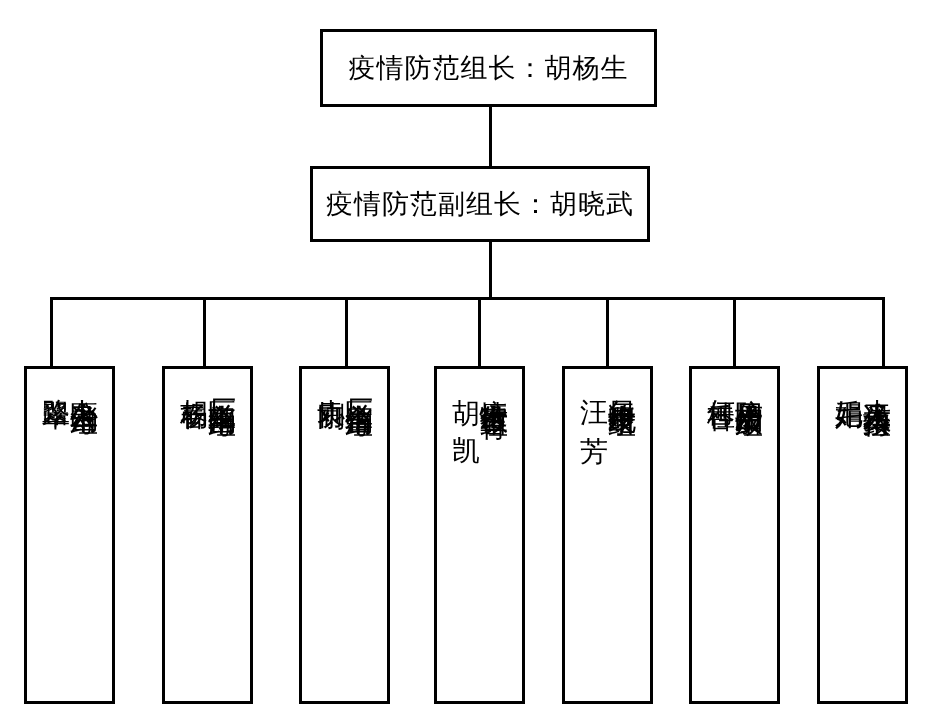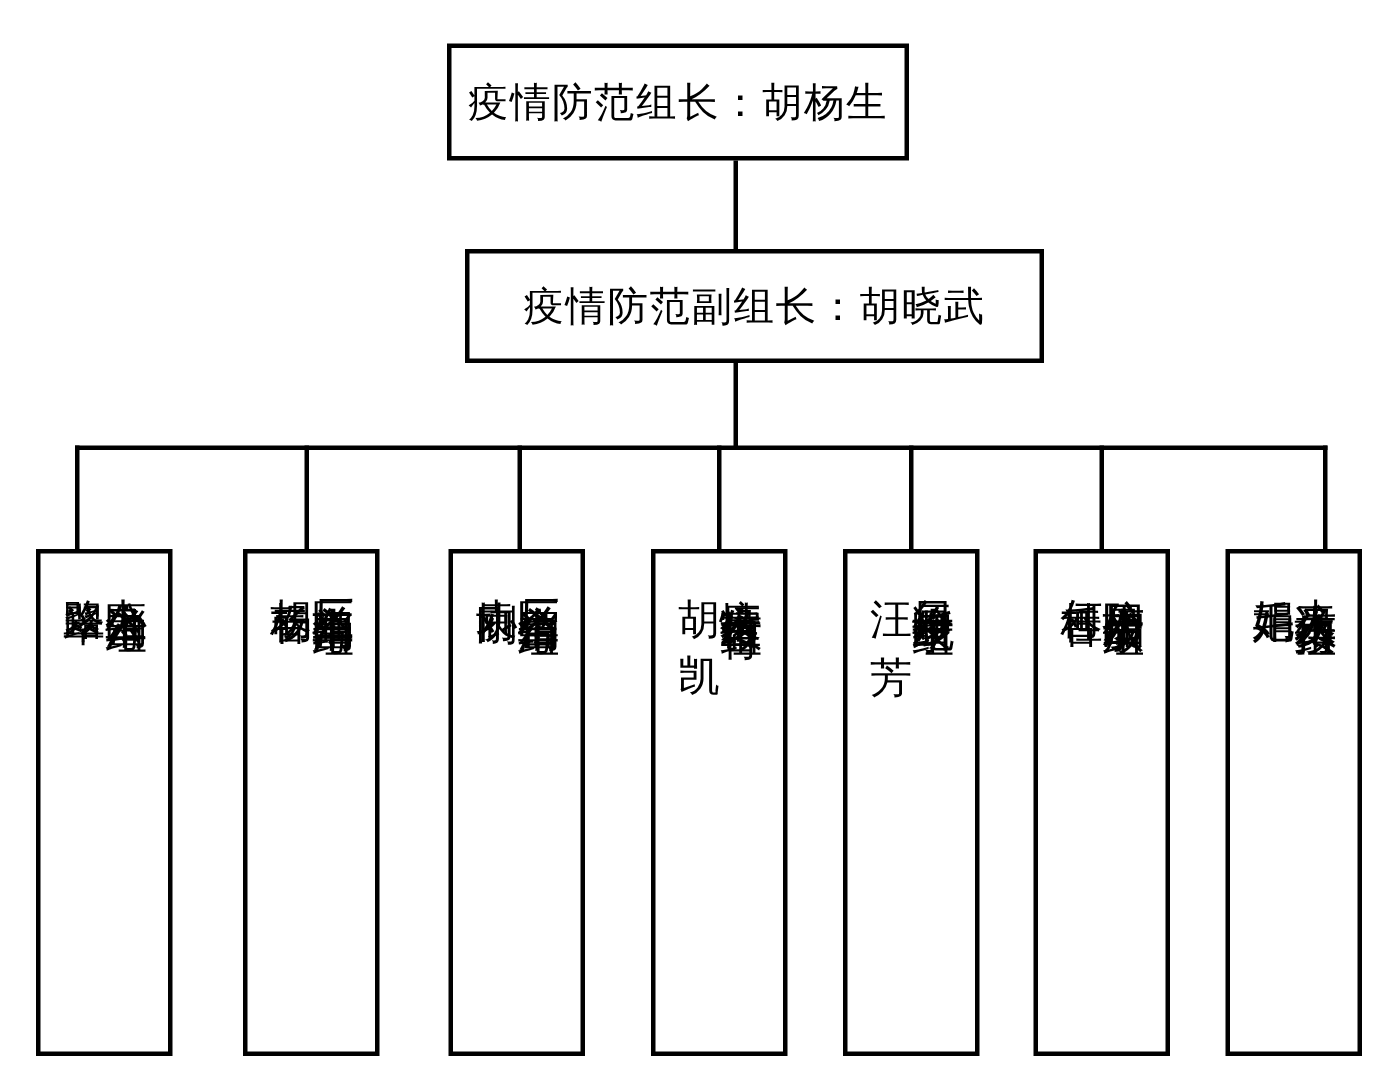--- a/index.html
+++ b/index.html
@@ -32,30 +32,30 @@
 
   
   .node-box.horizontal {
     font-family: "DejaVu Serif", "Liberation Serif", serif;
     font-size: 27px;
     letter-spacing: 1px;
     white-space: nowrap;
   }
 
   #node-leader {
-    left: 298px;
+    left: 320px;
     top: 29px;
-    width: 308px;
+    width: 337px;
     height: 78px;
     justify-content: center;
   }
   #node-deputy {
     left: 310px;
     top: 166px;
-    width: 386px;
+    width: 340px;
     height: 76px;
   }
 
   
   .node-box.vertical {
     top: 366px;
     height: 338px;
     width: 91px;
     align-items: flex-start;
     justify-content: center;

